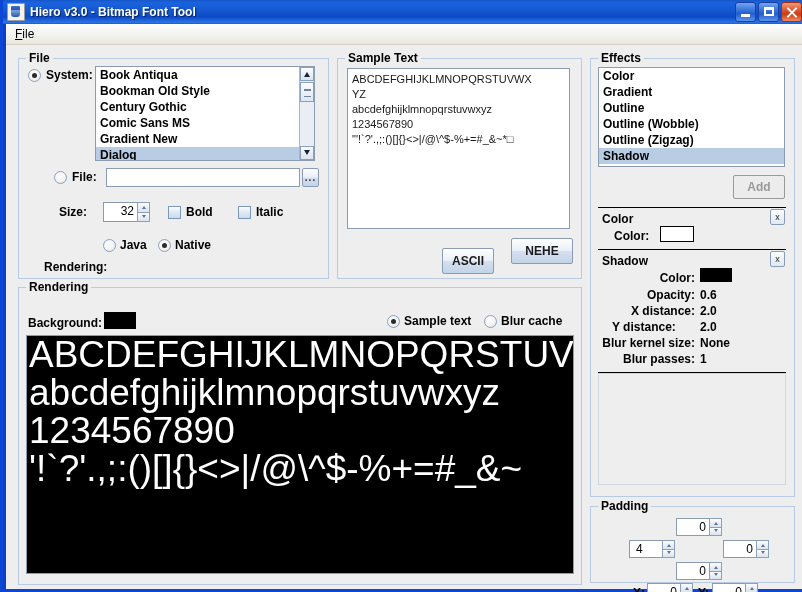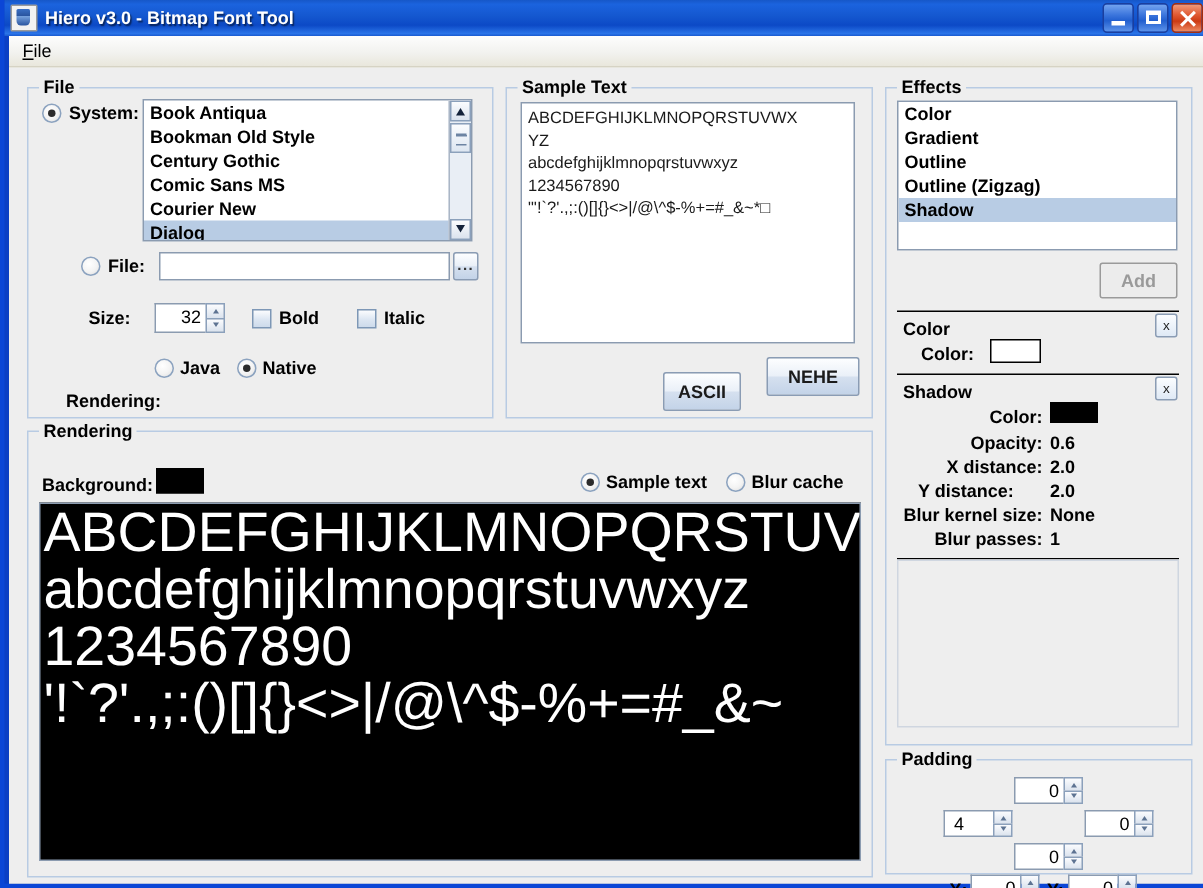--- a/index.html
+++ b/index.html
@@ -184,21 +184,21 @@
       </div>
 
       <div class="radio on" style="left:22px;top:24px;"></div>
       <div class="lbl b" style="left:40px;top:23px;">System:</div>
 
       <div class="list" style="left:89px;top:21px;width:220px;height:95px;">
         <div class="row">Book Antiqua</div>
         <div class="row">Bookman Old Style</div>
         <div class="row">Century Gothic</div>
         <div class="row">Comic Sans MS</div>
-        <div class="row">Courier New</div>
+        <div class="row">Gradient New</div>
         <div class="row sel">Dialog</div>
         <div class="sb">
           <div class="arr up"></div>
           <div class="thumb" style="top:15px;height:20px;"></div>
           <div class="arr dn"></div>
         </div>
       </div>
 
       <div class="radio" style="left:48px;top:126px;"></div>
       <div class="lbl b" style="left:66px;top:125px;">File:</div>
@@ -239,20 +239,21 @@
       <div class="btn" style="left:505px;top:193px;width:62px;height:26px;">NEHE</div>
 
       <div class="group" style="left:584px;top:13px;width:203px;height:437px;">
         <div class="gt">Effects</div>
       </div>
 
       <div class="list" style="left:592px;top:22px;width:187px;height:100px;">
         <div class="row">Color</div>
         <div class="row">Gradient</div>
         <div class="row">Outline</div>
+        <div class="row">Outline (Wobble)</div>
         <div class="row">Outline (Zigzag)</div>
         <div class="row sel">Shadow</div>
       </div>
       <div class="btn flat" style="left:727px;top:130px;width:52px;height:24px;">Add</div>
 
       <div class="hr" style="left:592px;top:162px;width:188px;"></div>
       <div class="lbl b" style="left:596px;top:167px;">Color</div>
       <div class="btn xs" style="left:764px;top:164px;width:15px;height:16px;">x</div>
       <div class="lbl b" style="left:608px;top:184px;">Color:</div>
       <div class="swatch" style="left:654px;top:181px;width:34px;height:16px;background:#ffffff;"></div>

